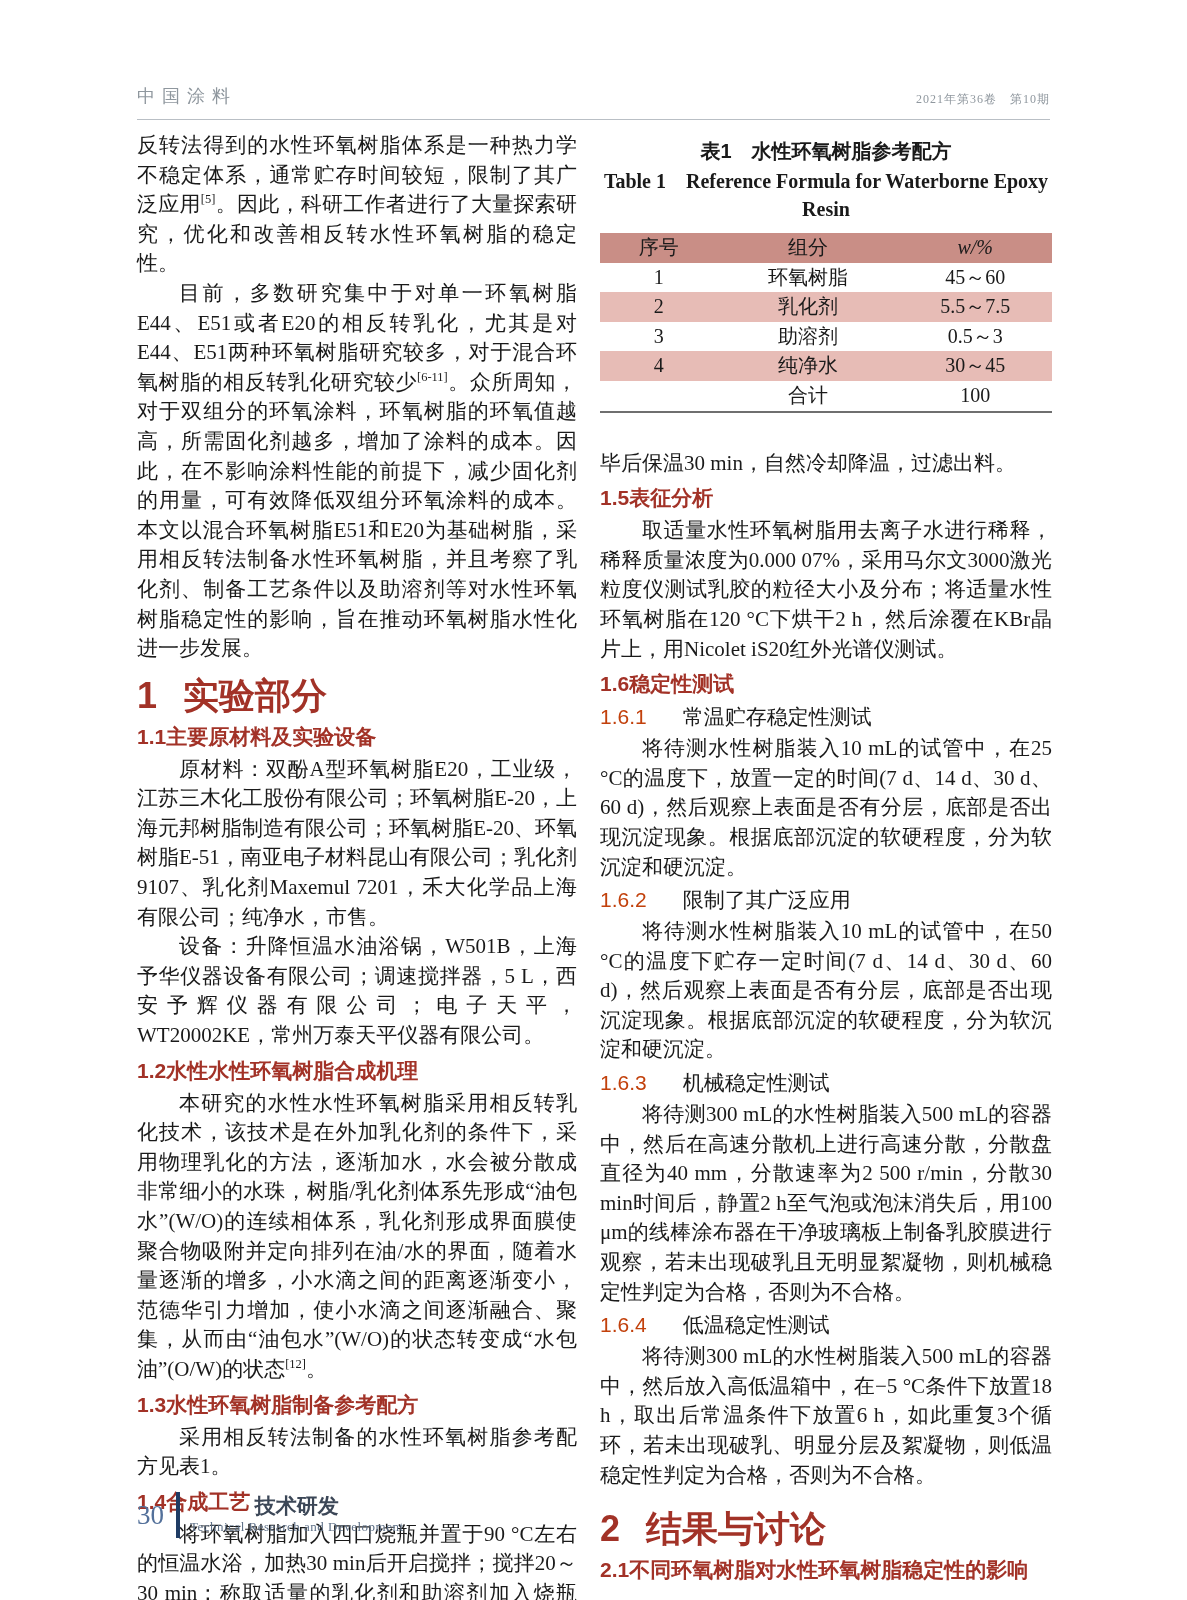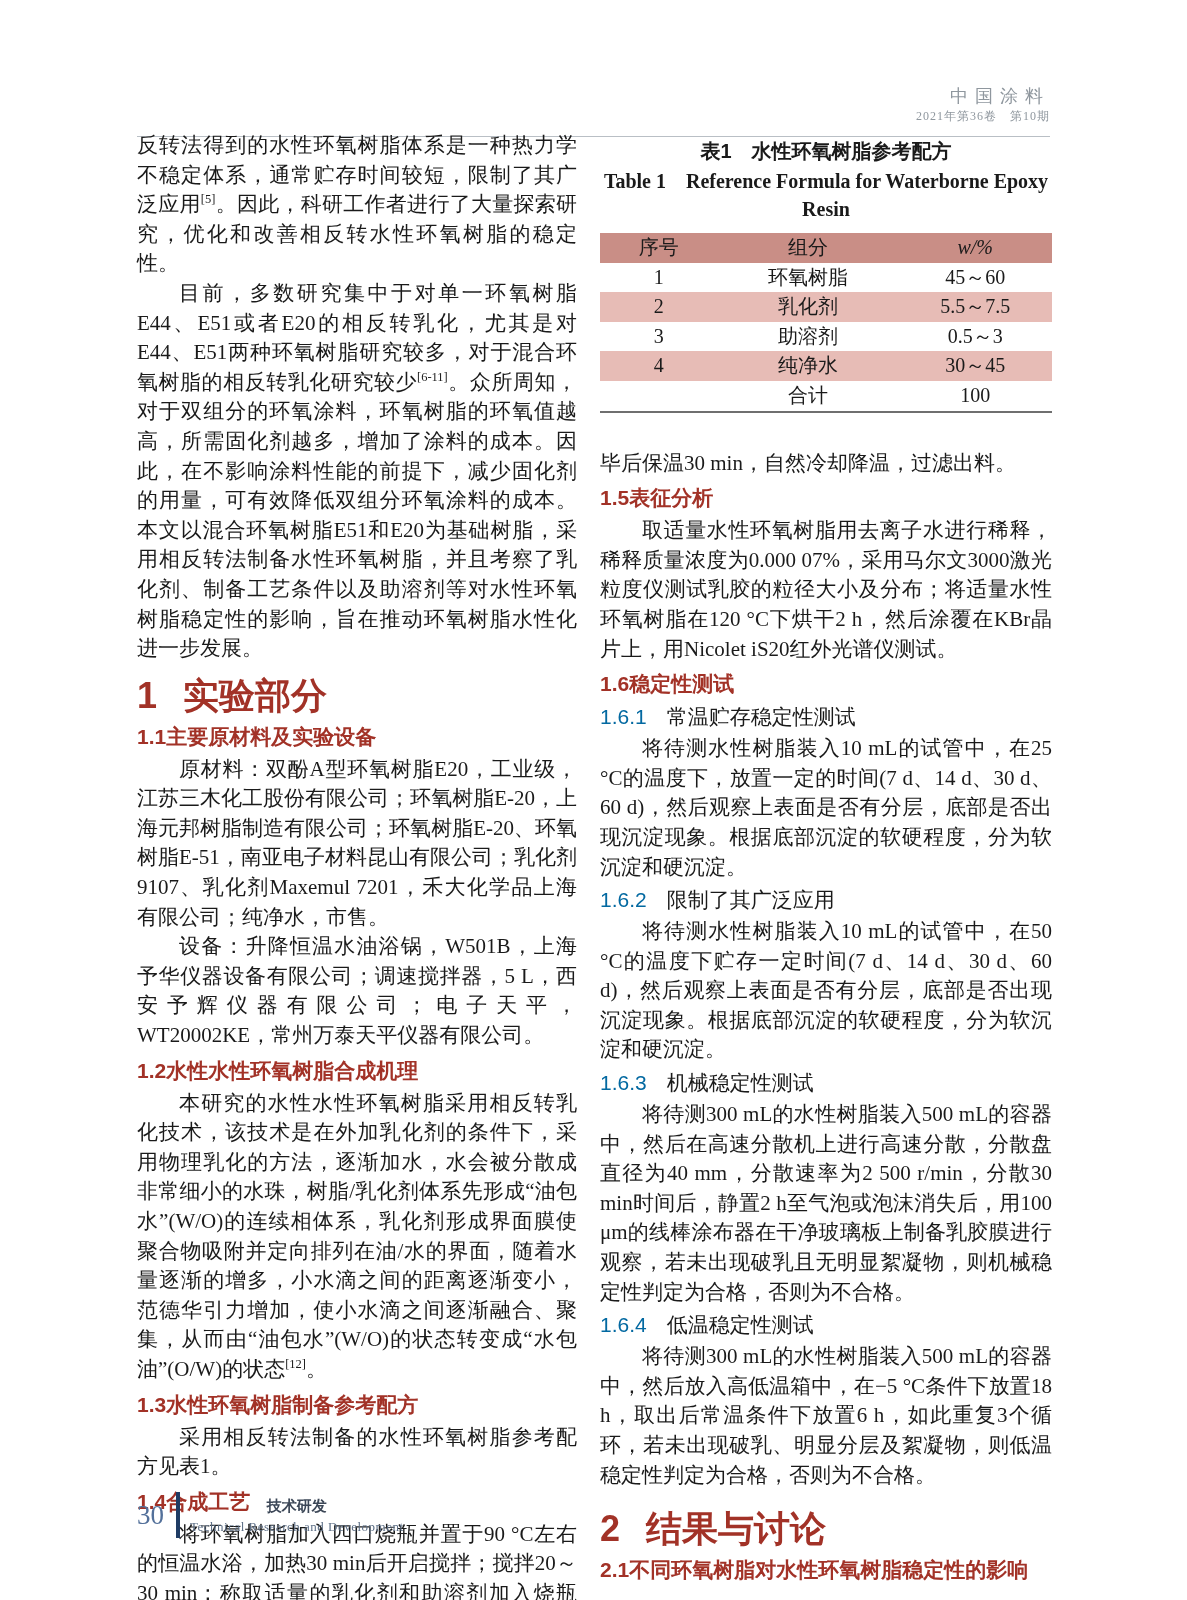--- a/index.html
+++ b/index.html
@@ -9,21 +9,20 @@
     color:#1a1a1a;
   }
   .page{position:absolute;inset:0;background:#fff;}
 
   
   .running-head{
     position:absolute;top:84px;left:137px;width:913px;
     display:flex;justify-content:space-between;align-items:flex-end;
     padding-bottom:11px;border-bottom:1.5px solid #b9bfc5;
     color:#8f979e;
-    flex-direction:column;
   }
   .journal-name{font-size:18px;letter-spacing:7px;}
   .issue-info{font-size:12px;letter-spacing:1px;}
 
   
   .content{
     position:absolute;top:131px;left:137px;width:915px;
     display:flex;gap:23px;
   }
   .col{font-size:21px;line-height:29.6px;text-align:justify;}
@@ -45,21 +44,21 @@
     font-family:"Liberation Sans","DejaVu Sans",sans-serif;
     font-weight:bold;color:#a23227;font-size:21px;line-height:29px;
     margin:5px 0 4px 0;text-align:left;
   }
   .h2 .num{}
   .h3{
     font-size:21px;line-height:29px;margin:3px 0 2px 0;text-align:left;
   }
   .h3 .num{
     font-family:"Liberation Sans","DejaVu Sans",sans-serif;
-    color:#0369a1;margin-right:20px;
+    color:#c2410c;margin-right:36px;
   }
   .h3 .ttl{color:#1a1a1a;}
   .h1.results{margin-top:22px;}
 
   
   .table-block{margin:6px 0 36px 0;}
   .tbl-title-zh{
     font-family:"Liberation Sans","DejaVu Sans",sans-serif;
     font-weight:bold;font-size:20px;text-align:center;line-height:28px;
   }
@@ -84,21 +83,21 @@
   
   .footer{
     position:absolute;left:137px;top:1492px;
     display:flex;align-items:center;text-align:center;
   }
   .page-number{font-size:27px;color:#53709a;margin-right:12px;}
   .footer-bar{width:4px;height:46px;background:#1f3c64;margin-right:10px;}
   .footer-names{display:flex;flex-direction:column;justify-content:center;}
   .footer-section-zh{
     font-family:"Liberation Sans","DejaVu Sans",sans-serif;
-    font-weight:bold;font-size:15px;color:#3c4757;line-height:24px;
+    font-weight:bold;font-size:21px;color:#3c4757;line-height:24px;
   }
   .footer-section-en{
     font-size:13px;color:#5d6f86;line-height:18px;letter-spacing:0.5px;
   }
 </style>
 </head>
 <body>
 
 <div class="page">
 

